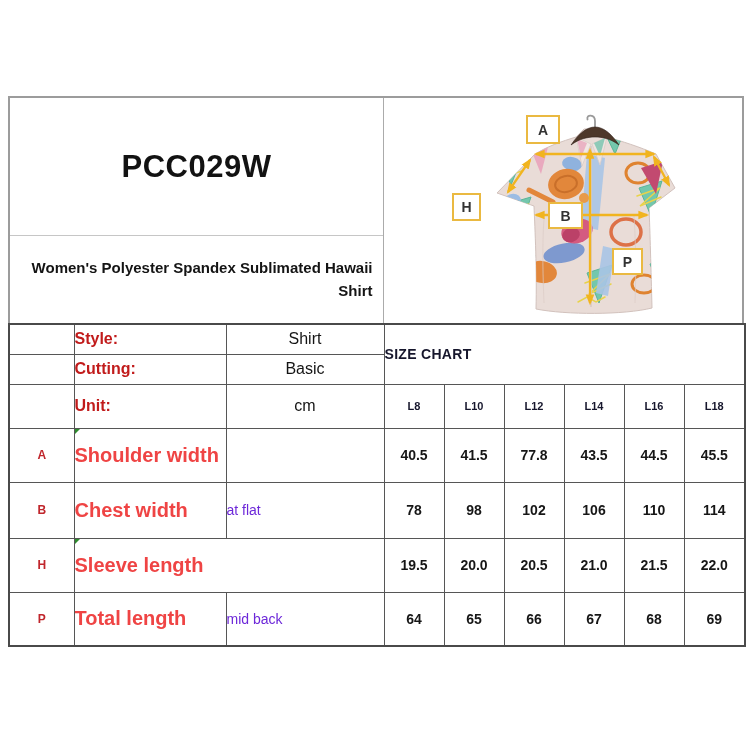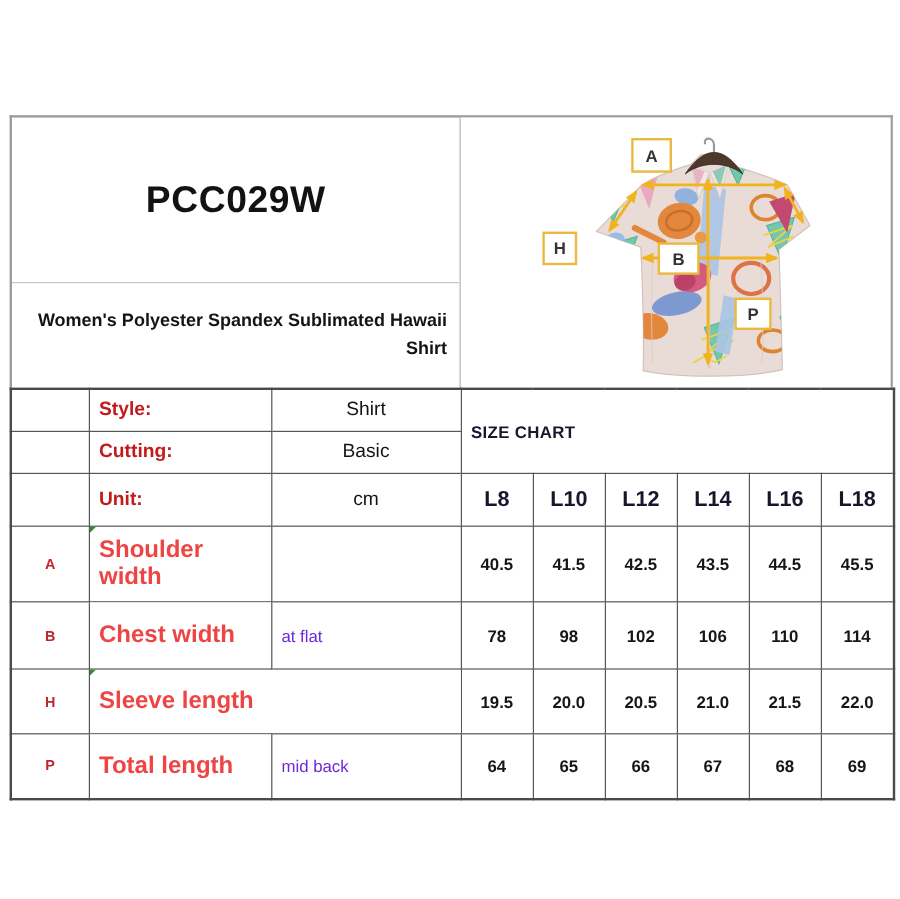--- a/index.html
+++ b/index.html
@@ -12,30 +12,30 @@
   .title-wrap{height:138px;border-bottom:1px solid #c6c6c6;display:flex;align-items:center;justify-content:center;box-sizing:border-box;}
   .code{font-size:31px;font-weight:bold;color:#121212;letter-spacing:.5px;}
   .name-wrap{flex:1;display:flex;align-items:center;justify-content:center;padding:0 10px;}
   .name{font-size:15px;font-weight:bold;color:#141414;text-align:right;line-height:1.5;max-width:352px;}
   .photo-panel{flex:1;position:relative;background:#fff;}
   .photo-panel svg{position:absolute;left:0;top:0;}
 
   
   table.size-table{position:absolute;left:8px;top:323px;width:736px;border-collapse:collapse;table-layout:fixed;
     border:2px solid #4a4a4a;}
-  table.size-table td{border:1px solid #565656;padding:8px;box-sizing:border-box;overflow:hidden;background:#fff;}
+  table.size-table td{border:1px solid #565656;padding:0;box-sizing:border-box;overflow:hidden;background:#fff;}
   tr.h30 td{height:30px;}
   tr.h44 td{height:44px;}
   tr.h54 td{height:54px;}
   tr.h56 td{height:56px;}
   .c-letter{text-align:center;font-weight:bold;color:#c0262c;font-size:12px;}
   .c-info-label{color:#c11b1b;font-weight:bold;font-size:16px;padding-left:8px;}
   .c-info-value{text-align:center;font-weight:normal;font-size:16px;color:#141414;}
   .c-title{background:#9db7d6;text-align:left;font-weight:bold;font-size:14px;color:#16162c;letter-spacing:.3px;}
-  .c-size{background:#aec6e0;text-align:center;font-weight:bold;font-size:18px;color:#16162c;}
+  .c-size{background:#aec6e0;text-align:center;font-weight:bold;font-size:11px;color:#16162c;}
   .c-mlabel{font-weight:bold;font-size:20px;color:#ef4444;padding-left:9px;position:relative;}
   .c-note{font-size:14px;color:#6d28d9;padding-left:5px;font-weight:normal;}
   .c-val{text-align:center;font-weight:bold;font-size:14px;color:#161616;}
   .tri{position:absolute;left:0;top:0;width:0;height:0;border-top:5px solid #2e8b2e;border-right:5px solid transparent;}
 </style>
 </head>
 <body>
 
 <div class="product-box">
   <div class="left-panel">
@@ -181,21 +181,21 @@
     <td class="c-size">L16</td>
     <td class="c-size">L18</td>
   </tr>
 
   <tr class="h54">
     <td class="c-letter">A</td>
     <td class="c-mlabel"><span class="tri"></span><span>Shoulder width</span></td>
     <td class="c-note"></td>
     <td class="c-val">40.5</td>
     <td class="c-val">41.5</td>
-    <td class="c-val">42.5</td>
+    <td class="c-val">77.8</td>
     <td class="c-val">43.5</td>
     <td class="c-val">44.5</td>
     <td class="c-val">45.5</td>
   </tr>
 
   <tr class="h56">
     <td class="c-letter">B</td>
     <td class="c-mlabel">Chest width</td>
     <td class="c-note">at flat</td>
     <td class="c-val">78</td>

